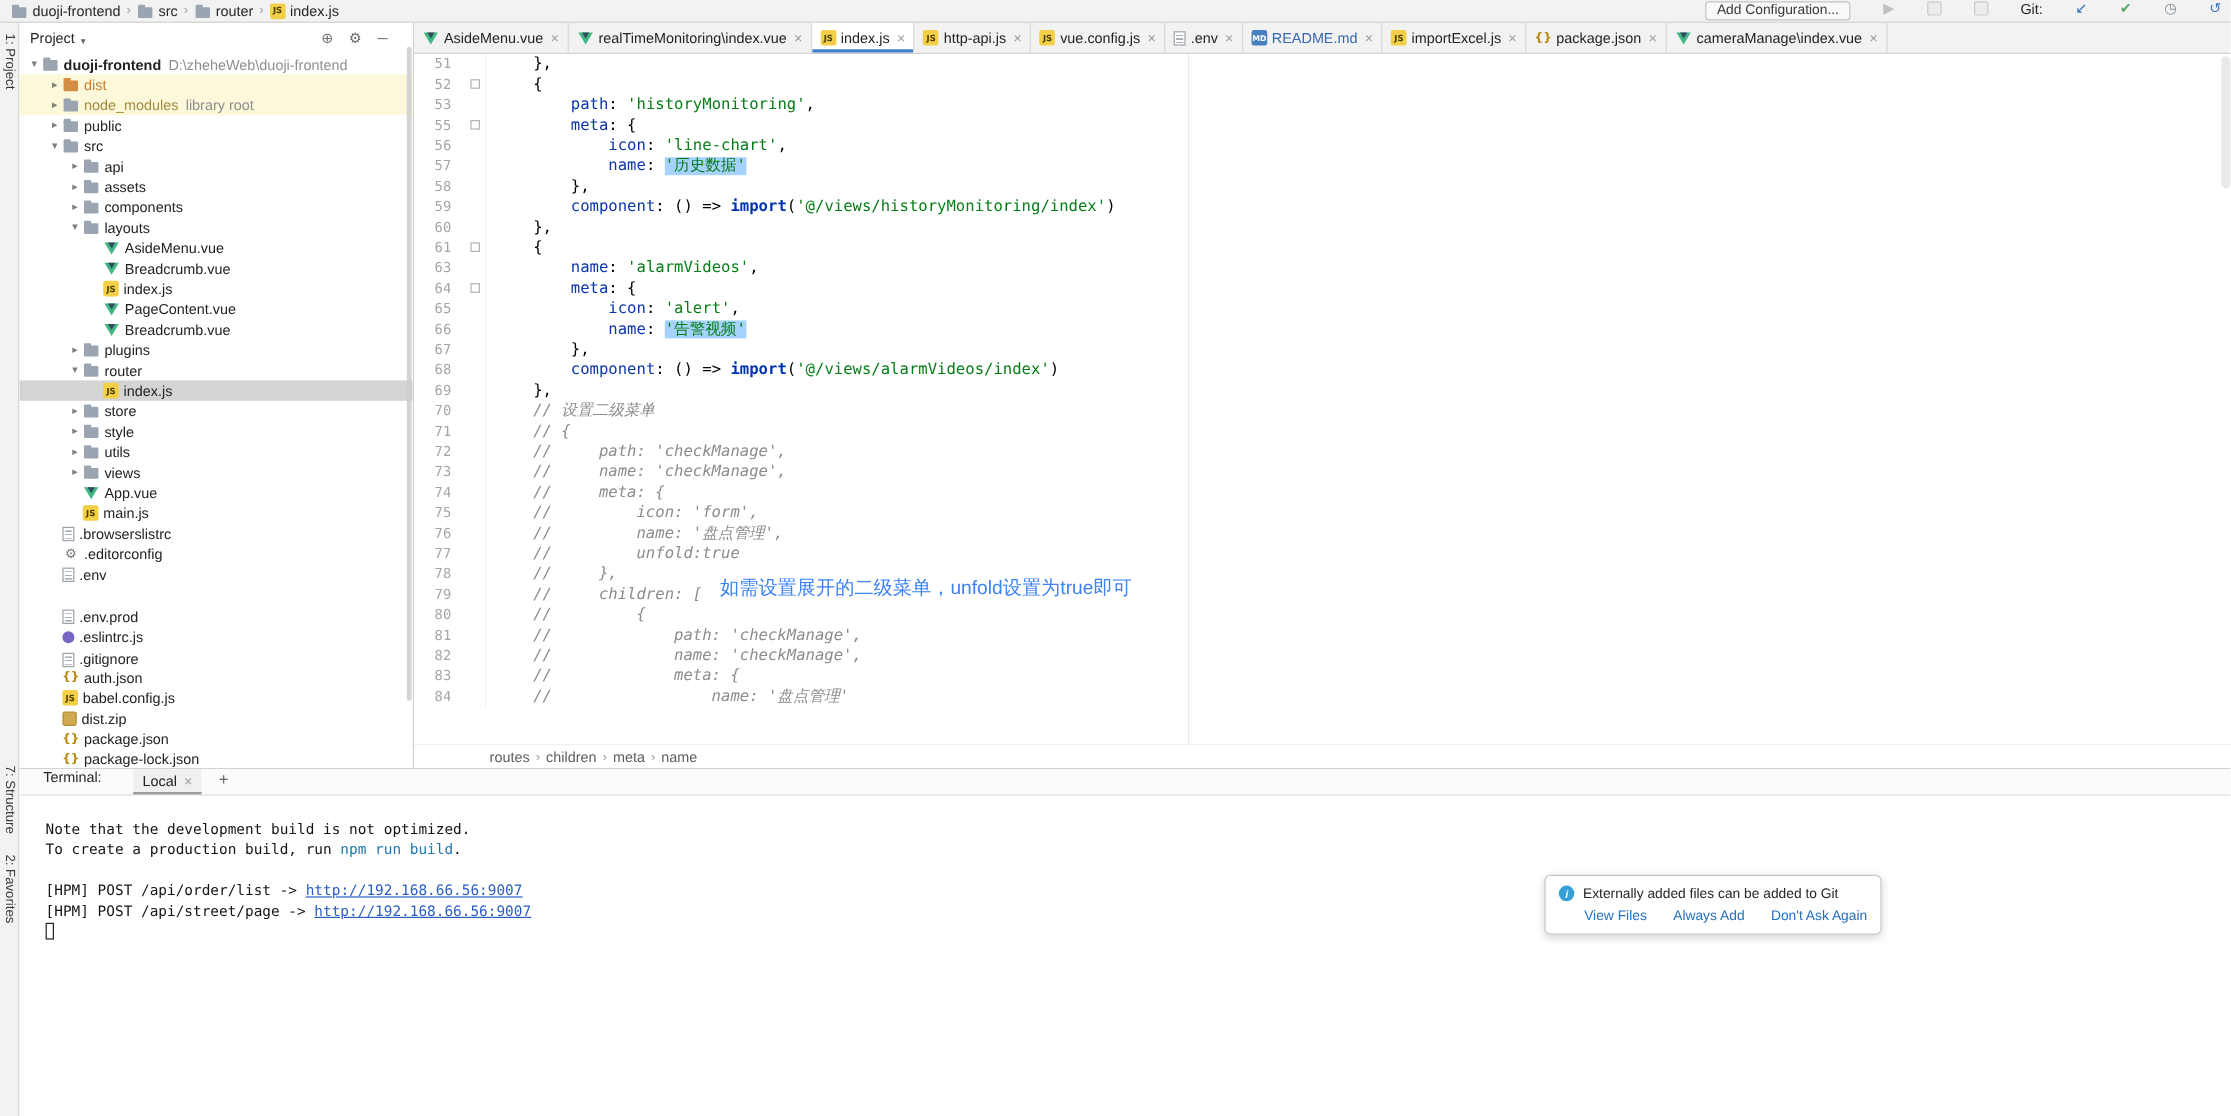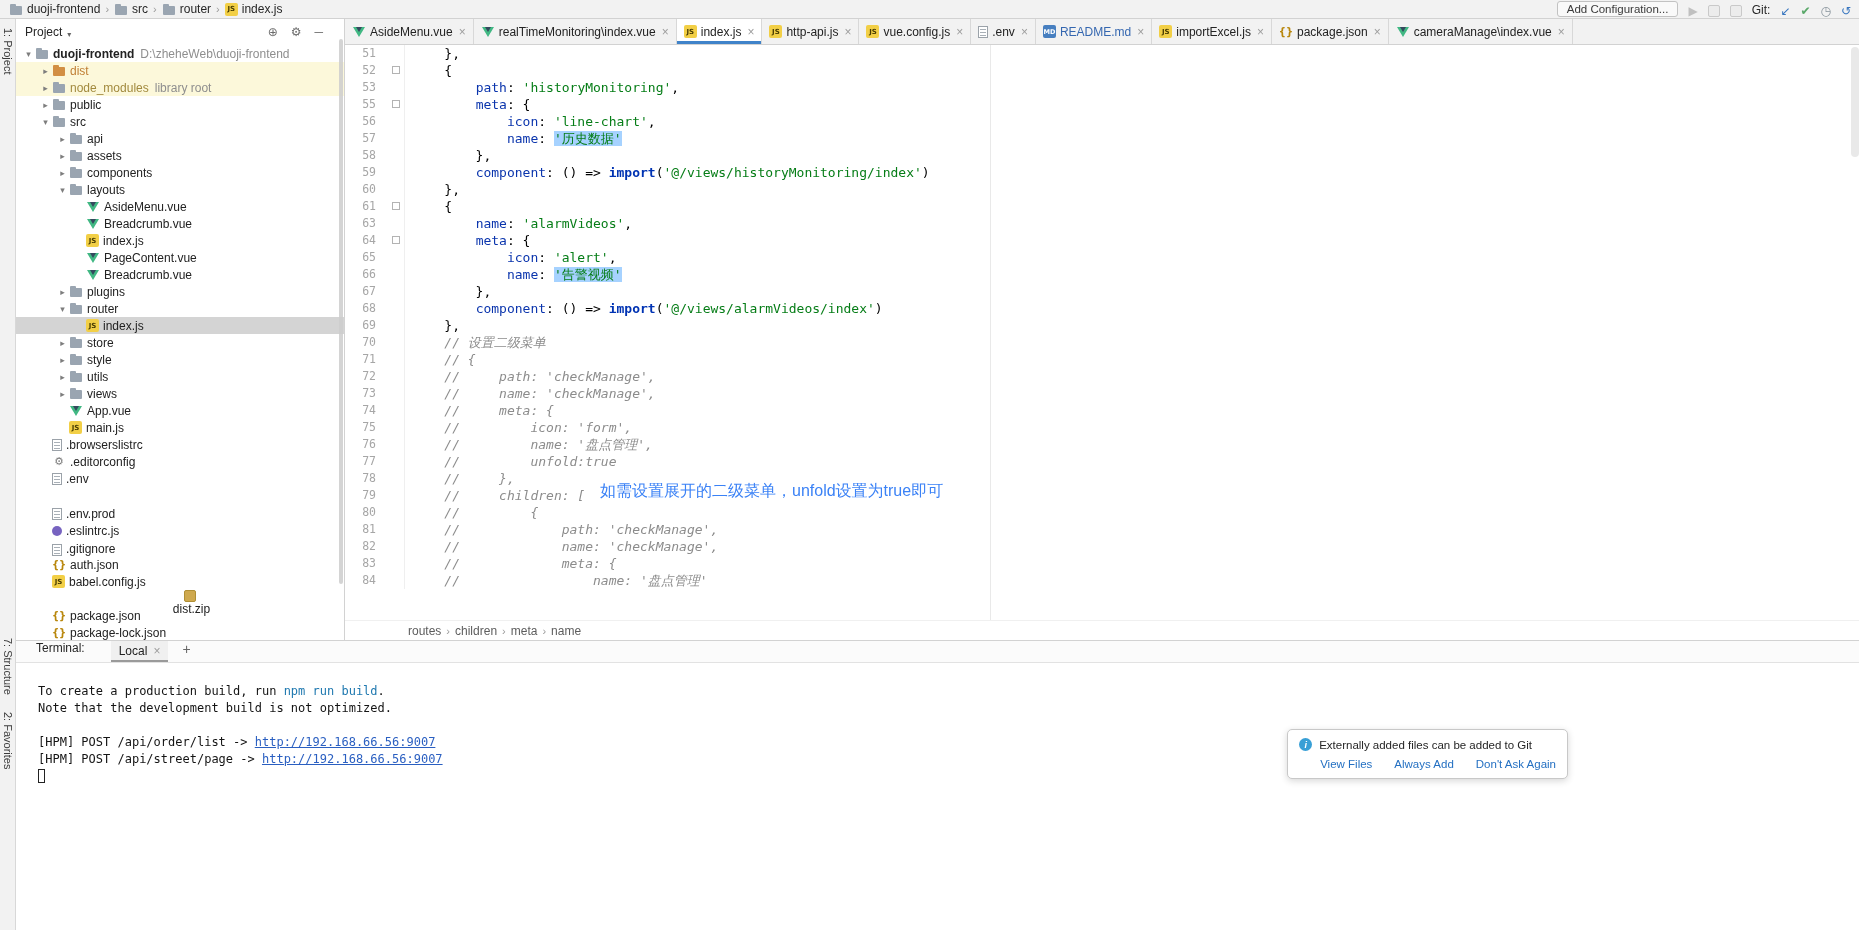--- a/index.html
+++ b/index.html
@@ -5,21 +5,21 @@
 *{margin:0;padding:0;box-sizing:border-box}
 html,body{width:1859px;height:930px;overflow:hidden}
 body{font-family:"Liberation Sans","DejaVu Sans",sans-serif;font-size:12px;color:#262626;background:#fff}
 .app{position:relative;width:1859px;height:930px;background:#fff;overflow:hidden}
 
 
 .topbar{position:absolute;top:0;left:0;right:0;height:19px;background:#f2f2f2;border-bottom:1px solid #d2d2d2;display:flex;align-items:center;padding:0 8px;z-index:5}
 #tb-crumbs{display:flex;align-items:center;height:100%}
 .tb-crumb{display:flex;align-items:center;margin:0 1px;cursor:default}
 .crumb-sep{color:#9b9b9b;margin:0 4px;font-size:11px}
-.tb-right{margin-left:auto;display:flex;align-items:flex-end;gap:10px}
+.tb-right{margin-left:auto;display:flex;align-items:flex-start;gap:27px}
 .add-config{border:1px solid #c2c2c2;background:#f9f9f9;border-radius:3px;font-size:11.5px;padding:0 9px;height:16px;color:#3a3a3a;font-family:inherit;line-height:14px}
 .tbi{font-size:12px;line-height:12px}
 .muted{color:#c0c0c0}
 .blue{color:#3876bf}
 .green{color:#59a869}
 .grayi{color:#8a959d}
 .tbi-box{width:12px;height:12px;border:1px solid #c9c9c9;border-radius:2px;background:#ececec}
 
 
 .stripe{position:absolute;left:0;top:19px;bottom:0;width:16px;background:#f2f2f2;border-right:1px solid #d8d8d8;z-index:4}
@@ -317,21 +317,21 @@
         <div class="trow" style="padding-left: 23px;">
           <span class="arrow"></span>
           <span class="icon i-json">{}</span>
           <span class="tlab">auth.json</span>
         </div>
         <div class="trow" style="padding-left: 23px;">
           <span class="arrow"></span>
           <span class="icon i-js">JS</span>
           <span class="tlab">babel.config.js</span>
         </div>
-        <div class="trow" style="padding-left: 23px; flex-direction: column;">
+        <div class="trow" style="padding-left: 23px;">
           <span class="arrow"></span>
           <span class="icon i-zip"></span>
           <span class="tlab">dist.zip</span>
         </div>
         <div class="trow" style="padding-left: 23px;">
           <span class="arrow"></span>
           <span class="icon i-json">{}</span>
           <span class="tlab">package.json</span>
         </div>
         <div class="trow" style="padding-left: 23px;">
@@ -455,22 +455,22 @@
     <div class="term-header">
       <span class="term-label">Terminal:</span>
       <span class="term-tab">
         <span>Local</span>
         <span class="term-tab-close">×</span>
       </span>
       <span class="term-plus">+</span>
     </div>
     <div class="term-body">
       <div id="term-lines">
+          <div class="tl"><span class="t-p">Note that the development build is not optimized.</span></div>
           <div class="tl"><span class="t-p">To create a production build, run </span><span class="t-cmd">npm run build</span><span class="t-p">.</span></div>
-          <div class="tl"><span class="t-p">Note that the development build is not optimized.</span></div>
           <div class="tl">&nbsp;</div>
           <div class="tl"><span class="t-p">[HPM] POST /api/order/list -&gt; </span><a class="t-link" href="#">http://192.168.66.56:9007</a></div>
           <div class="tl"><span class="t-p">[HPM] POST /api/street/page -&gt; </span><a class="t-link" href="#">http://192.168.66.56:9007</a></div>
         </div>
       <div class="cursor-line"><span class="cursor"></span></div>
     </div>
   </div>
 
   <div class="notification">
     <div class="notif-row">

